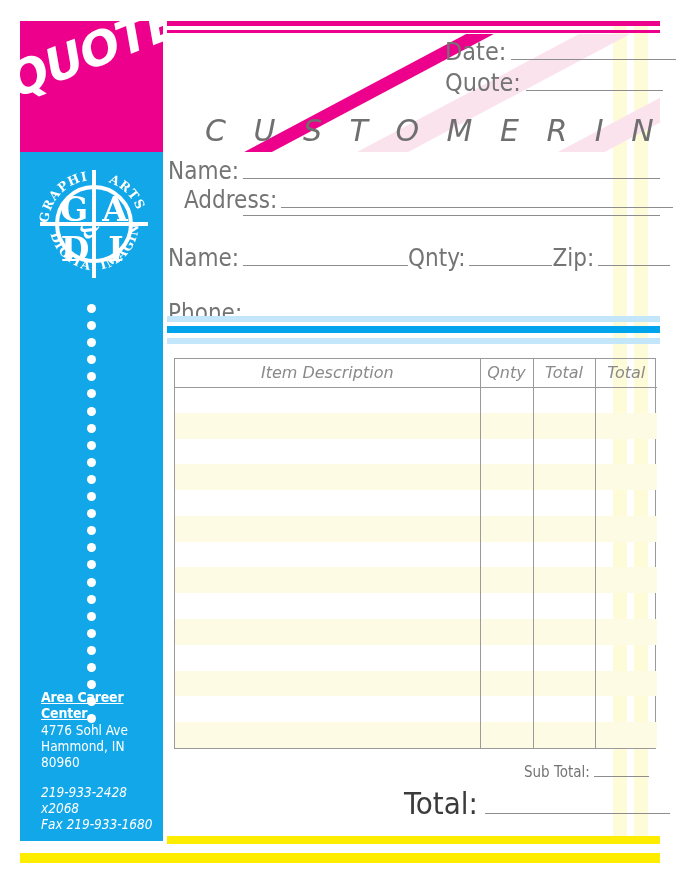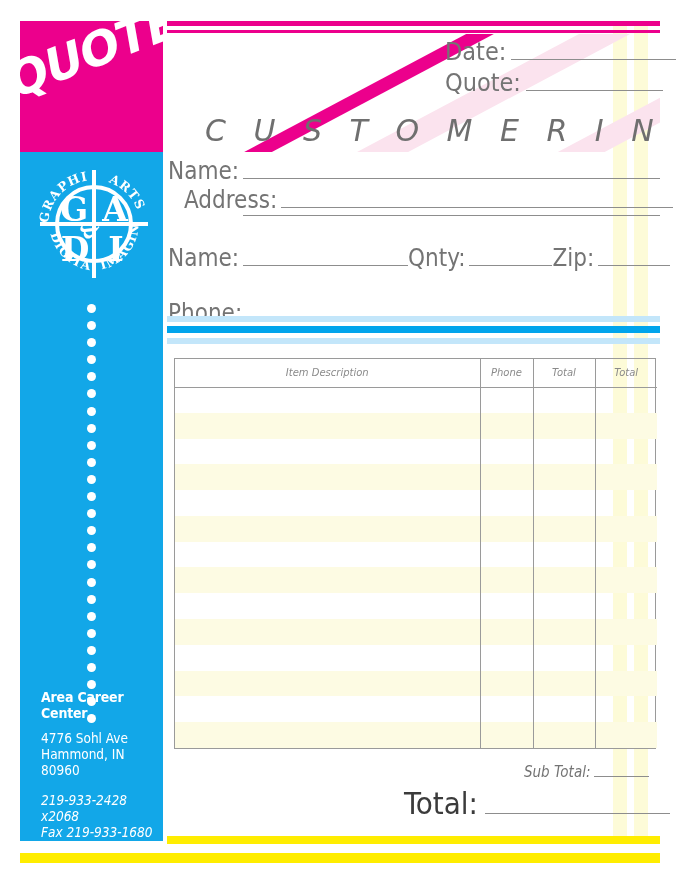--- a/index.html
+++ b/index.html
@@ -62,22 +62,22 @@
 
   
   #contact {
     position: absolute; left: 21px; top: 537px; width: 122px;
     color: #ffffff;
     font-family: "DejaVu Sans Condensed", "Liberation Sans Narrow", "Liberation Sans", sans-serif;
     font-size: 13.5px;
     line-height: 16px;
   }
   #contact .org {
-    font-weight: bold; font-size: 14px;
-    letter-spacing: -0.2px; display: block; margin-bottom: 9px;
+    font-weight: bold; text-decoration: underline; font-size: 14px;
+    letter-spacing: -0.2px; display: block; margin-bottom: 1px;
   }
   #contact .gap { height: 14px; }
   #contact .phone { display: block; font-style: italic; }
   #contact .instructor {
     display: block; margin-top: 16px; font-size: 9.5px; letter-spacing: 0px;
   }
 
   
   .hrule { position: absolute; }
   #top-rule-1 { left: 167px; top: 21px; width: 493px; height: 5px; background: #ec008c; }
@@ -150,34 +150,34 @@
     background: transparent;
   }
   #items-table table { width: 100%; height: 100%; border-collapse: collapse; table-layout: fixed; }
   #items-table th {
     height: 28px;
     border-bottom: 1.4px solid #9a9a9a;
     color: #8a8a8a;
     font-family: "DejaVu Sans", sans-serif;
     font-weight: 300;
     font-style: italic;
-    font-size: 10px;
+    font-size: 16px;
     text-align: center;
   }
   #items-table td { height: 24.8px; }
   #items-table th.c-desc, #items-table td.c-desc  { width: 305px; }
   #items-table th.c-qnty, #items-table td.c-qnty  { width: 53px;  border-left: 1.4px solid #9a9a9a; }
   #items-table th.c-unit, #items-table td.c-unit  { width: 62px;  border-left: 1.4px solid #9a9a9a; }
   #items-table th.c-total,#items-table td.c-total { width: 62px;  border-left: 1.4px solid #9a9a9a; }
   #items-table tr.odd td { background: #fdfbe3; }
 
   
   #subtotal-row {
     position: absolute; left: 524px; top: 763px;
-    display: flex; align-items: baseline; font-style: italic;
+    display: flex; align-items: baseline;
   }
   #subtotal-row .flabel { font-size: 15px; }
   #subtotal-row .fline { width: 55px; margin-left: 4px; border-bottom-width: 1.2px; }
 
   #total-row {
     position: absolute; left: 404px; top: 785px;
     display: flex; align-items: baseline;
   }
   #total-row .tlabel {
     color: #3b3b3b;
@@ -323,21 +323,21 @@
 
   <div class="hrule" id="sep1"></div>
   <div class="hrule" id="sep2"></div>
   <div class="hrule" id="sep3"></div>
 
   <div id="items-table">
     <table>
       <thead>
         <tr>
           <th class="c-desc">Item Description</th>
-          <th class="c-qnty">Phone</th>
+          <th class="c-qnty">Qnty</th>
           <th class="c-unit">Total</th>
           <th class="c-total">Total</th>
         </tr>
       </thead>
       <tbody>
         <tr class="even">
           <td class="c-desc"></td>
           <td class="c-qnty"></td>
           <td class="c-unit"></td>
           <td class="c-total"></td>

